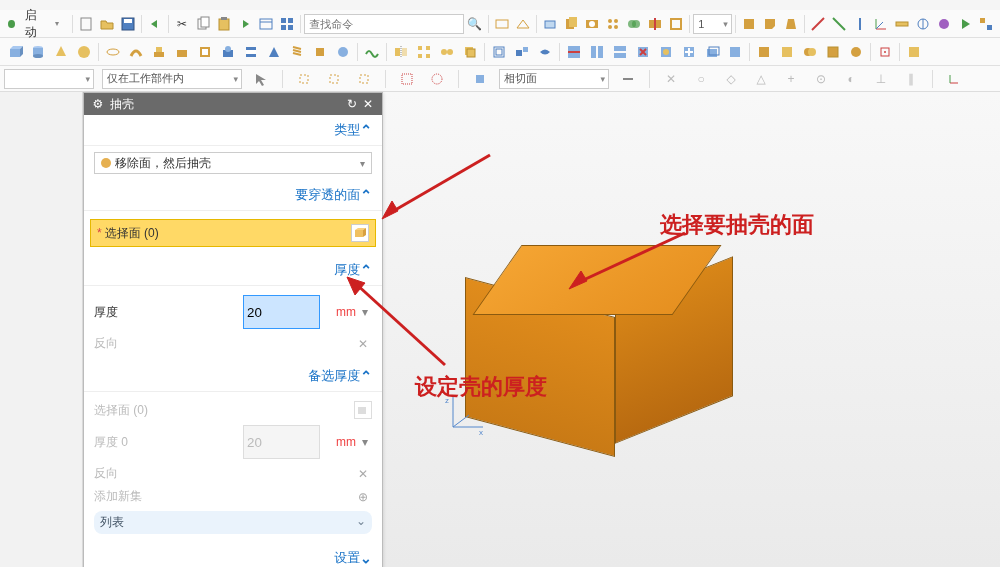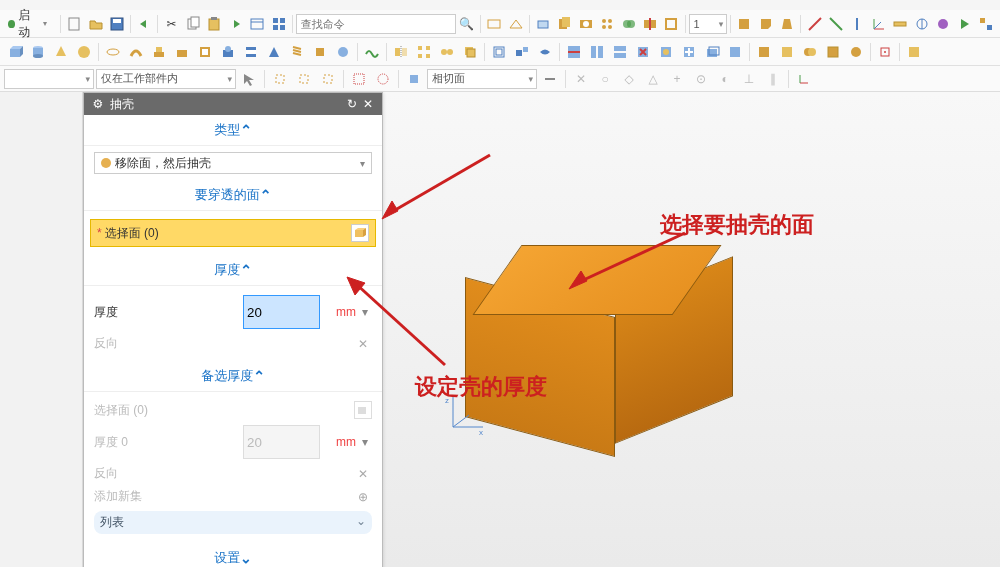--- a/index.html
+++ b/index.html
@@ -2,37 +2,37 @@
 <html><head>
 <meta charset="utf-8">
 <style>
 * { box-sizing: border-box; margin: 0; padding: 0; font-family: "Microsoft YaHei", Arial, sans-serif; }
 body { width: 1000px; height: 567px; background: #fff; overflow: hidden; position: relative; font-size: 12px; color: #333; }
 
 .main-menu { height: 10px; background: #f5f5f5; display: flex; padding: 0 8px; align-items: center; gap: 20px; color: #999; font-size: 11px; }
 
 .toolbar { height: 28px; background: #fafafa; border-bottom: 1px solid #e0e0e0; display: flex; align-items: center; padding: 0 4px; gap: 1px; }
 .toolbar2 { height: 28px; background: #fafafa; border-bottom: 1px solid #e0e0e0; display: flex; align-items: center; padding: 0 4px; gap: 1px; }
-.toolbar3 { height: 26px; background: #fafafa; border-bottom: 1px solid #ddd; display: flex; align-items: center; padding: 0 4px; gap: 2px; }
+.toolbar3 { height: 26px; background: #fafafa; border-bottom: 1px solid #ddd; display: flex; align-items: center; padding: 0 4px; gap: 8px; }
 
 .tb-btn { width: 22px; height: 22px; display: flex; align-items: center; justify-content: center; cursor: pointer; border-radius: 2px; }
 .tb-sep { width: 1px; height: 18px; background: #ddd; margin: 0 2px; }
 .tb-combo { height: 20px; border: 1px solid #ccc; background: #fff; padding: 0 16px 0 4px; font-size: 11px; color: #555; display: flex; align-items: center; position: relative; }
 .tb-combo::after { content: "▾"; position: absolute; right: 3px; color: #888; font-size: 9px; }
 
 .workspace { position: absolute; top: 92px; left: 0; right: 0; bottom: 0; background: linear-gradient(#f8f8f8, #eaeaea); }
 
 .sidebar { position: absolute; left: 0; top: 92px; width: 83px; height: 475px; background: #f2f2f2; border-right: 1px solid #ddd; }
 
 .dialog { position: absolute; left: 83px; top: 92px; width: 300px; background: #fff; border: 1px solid #bbb; box-shadow: 1px 1px 3px rgba(0,0,0,0.1); }
 .dlg-title { background: #6a6a6a; color: #fff; height: 22px; display: flex; align-items: center; padding: 0 6px; font-size: 12px; }
 .dlg-title .t { flex: 1; }
 .dlg-title .ic { width: 16px; text-align: center; cursor: pointer; font-size: 12px; }
 
-.section-head { color: #1a73c7; font-size: 13px; padding: 6px 10px; display: flex; justify-content: center; align-items: center; border-bottom: 1px solid #eee; cursor: pointer; }
+.section-head { color: #1a73c7; font-size: 13px; padding: 6px 10px; display: flex; justify-content: flex-end; align-items: center; border-bottom: 1px solid #eee; cursor: pointer; }
 .section-head .caret { color: #1a73c7; font-weight: bold; font-size: 14px; }
 .section-body { padding: 6px 10px; }
 
 .combo-full { width: 100%; height: 22px; border: 1px solid #ccc; background: #fff; display: flex; align-items: center; padding: 0 6px; font-size: 12px; position: relative; }
 .combo-full::after { content: "▾"; position: absolute; right: 6px; color: #888; font-size: 10px; }
 
 .sel-row { background: #ffd966; border: 1px solid #e6b800; padding: 4px 6px; margin: 4px 0; display: flex; align-items: center; font-size: 12px; }
 .sel-row .star { color: #d64545; margin-right: 3px; }
 .sel-row .txt { flex: 1; }
 .sel-row .ic { width: 18px; height: 18px; background: #fff; border: 1px solid #ccc; display: flex; align-items: center; justify-content: center; }
@@ -58,21 +58,21 @@
 .annotation { position: absolute; font-size: 22px; font-weight: bold; color: #cc2020; font-family: "SimHei", sans-serif; }
 
 .origin { position: absolute; left: 445px; top: 395px; font-size: 10px; color: #5588cc; }
 </style>
 </head>
 <body>
 
 <div class="main-menu"></div>
 
 <div class="toolbar">
-  <div class="tb-btn" style="width:auto;padding:0 10px 0 4px;position:relative;">
+  <div class="tb-btn" style="width:auto;padding:0 10px 0 4px;position:relative;gap:7px;">
     <span style="display:inline-block;width:8px;height:8px;background:#4a9c4a;border-radius:50%;margin-right:3px;"></span>
     <span>启动</span>
     <span style="font-size:8px;margin-left:3px;color:#888;">▾</span>
   </div>
   <div class="tb-sep"></div>
   <div class="tb-btn">
       <svg width="16" height="16">
         <rect x="3" y="2" width="10" height="12" fill="none" stroke="#888" stroke-width="1"></rect>
       </svg>
     </div>

